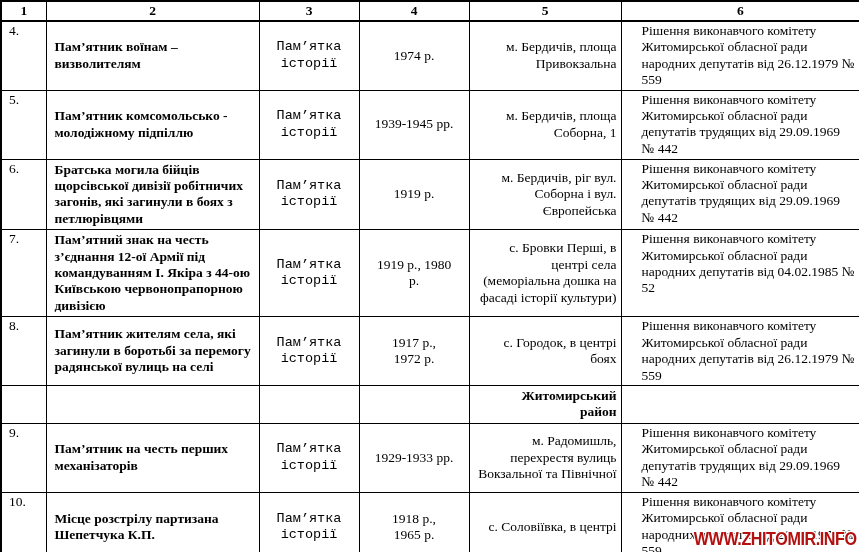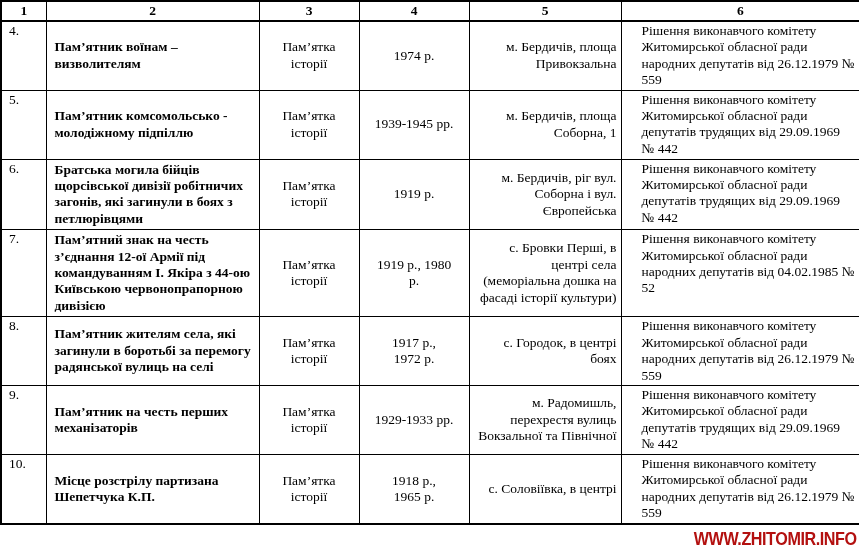--- a/index.html
+++ b/index.html
@@ -41,20 +41,21 @@
   td.c-name {
     vertical-align: middle;
     text-align: left;
     padding: 2px 6px 2px 8px;
     font-weight: bold;
   }
   td.c-type {
     vertical-align: middle;
     text-align: center;
     padding: 16px 6px;
+    font-family: Liberation Mono, monospace;
   }
   td.c-year {
     vertical-align: middle;
     text-align: center;
     padding: 2px 15px;
     white-space: pre-line;
   }
   td.c-loc {
     vertical-align: middle;
     text-align: right;
@@ -148,20 +149,29 @@
       </tr>
       <tr style="height:66px">
         <td class="c-num">8.</td>
         <td class="c-name">Пам’ятник жителям села, які загинули в боротьбі за перемогу радянської вулиць на селі</td>
         <td class="c-type">Пам’ятка історії</td>
         <td class="c-year">1917 р.,
 1972 р.</td>
         <td class="c-loc">с. Городок, в центрі боях</td>
         <td class="c-dec">Рішення виконавчого комітету Житомирської обласної ради народних депутатів від 26.12.1979 № 559</td>
       </tr>
+      <tr class="section-row" style="height:33px">
+        <td class="c-num"></td>
+        <td class="c-name"></td>
+        <td class="c-type"></td>
+        <td class="c-year"></td>
+        <td class="c-loc">Житомирський
+район</td>
+        <td class="c-dec"></td>
+      </tr>
       <tr style="height:69px">
         <td class="c-num">9.</td>
         <td class="c-name">Пам’ятник на честь перших механізаторів</td>
         <td class="c-type">Пам’ятка історії</td>
         <td class="c-year">1929-1933 рр.</td>
         <td class="c-loc">м. Радомишль, перехрестя вулиць Вокзальної та Північної</td>
         <td class="c-dec">Рішення виконавчого комітету Житомирської обласної ради депутатів трудящих від 29.09.1969 № 442</td>
       </tr>
       <tr style="height:70px">
         <td class="c-num">10.</td>

